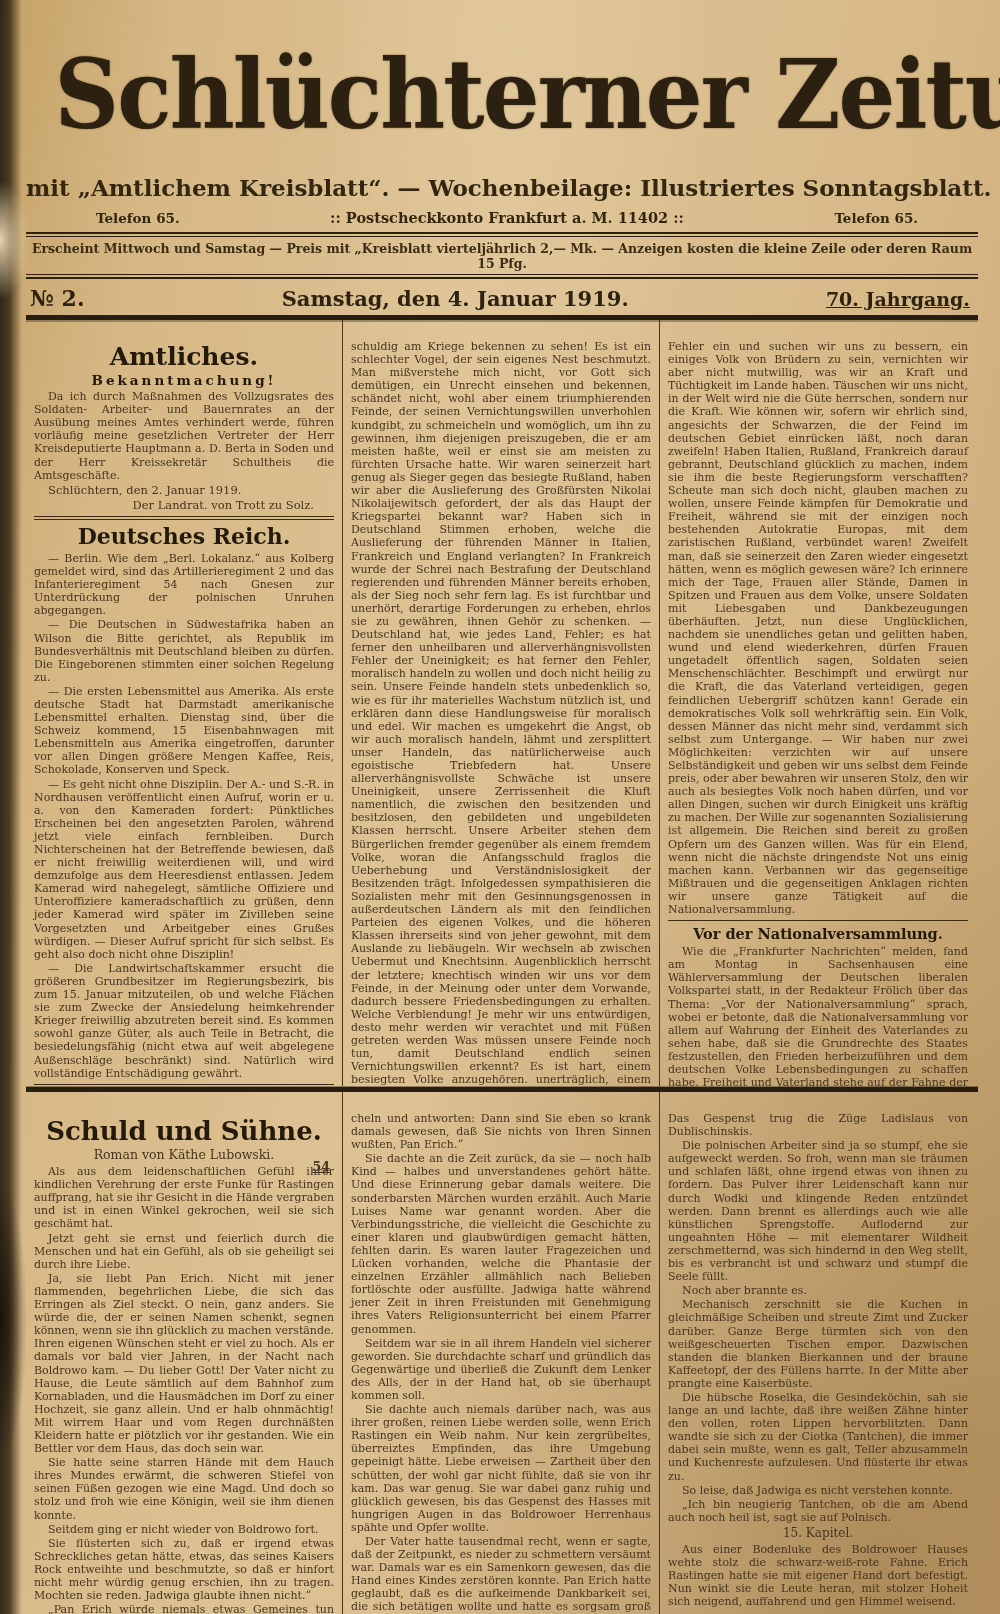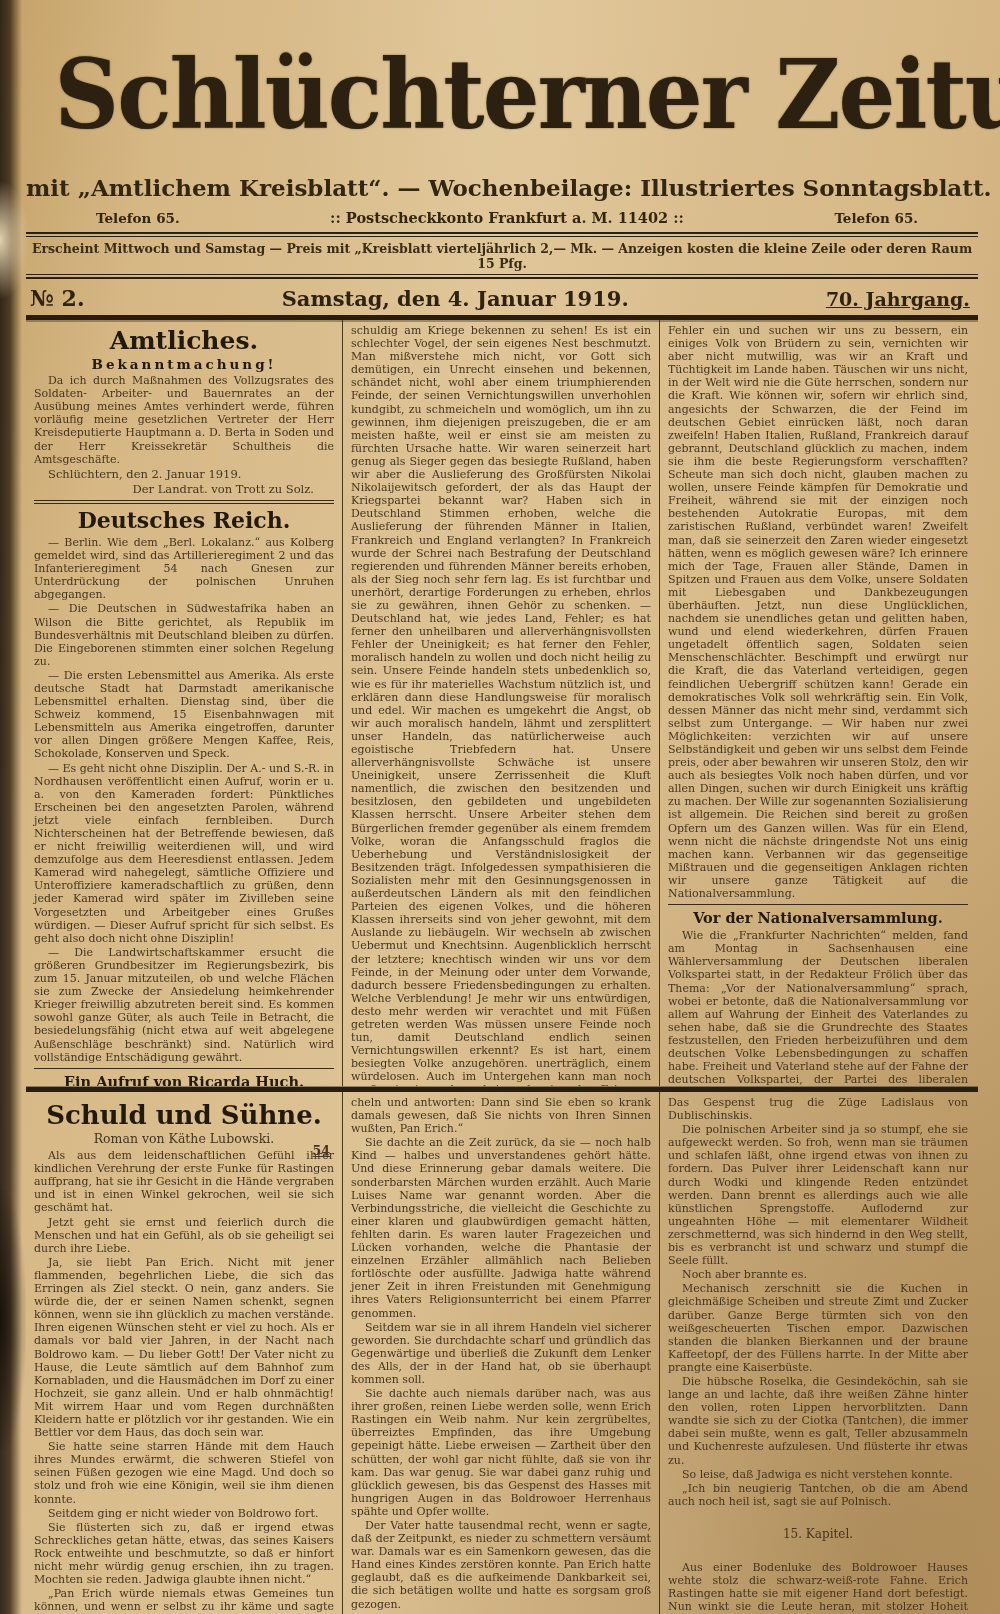--- a/index.html
+++ b/index.html
@@ -48,21 +48,21 @@
     display:flex; justify-content:space-between; align-items:baseline;
     padding:6px 8px 4px 4px;
   }
   #issue-no { font-weight:bold; font-size:22px; color:#2e2210; }
   #issue-date { font-weight:bold; font-size:21px; color:#2e2210; }
   #issue-vol { font-weight:bold; font-size:19px; color:#2e2210;text-decoration:underline; }
   #top-heavy-rule { height:5px; background:#281d0e; box-shadow:0 2px 0 rgba(40,29,14,.35); }
 
   
   .cols { display:flex; align-items:stretch; }
-  .col { overflow:hidden; padding:4px 8px 0 8px; }
+  .col { overflow:hidden; padding:20px 8px 0 8px; }
   .col.w1 { width:300px; }
   .col.w2 { width:300px; border-left:1px solid #4a3517; border-right:1px solid #4a3517; }
   .col.w3 { width:300px; }
   #top-cols { height:766px; }
   #bottom-cols { height:523px; }
 
   .body-text, .body-text p { font-size:11px; line-height:13.1px; text-align:justify; color:#453520; }
   .body-text p { margin:0 0 1px 0; text-indent:14px; }
   .body-text p.noindent { text-indent:0; }
   .sec-title { font-weight:bold; text-align:center; color:#241a0c; margin:2px 0 2px; }
@@ -74,21 +74,21 @@
   .sep-rule.dbl { border-bottom:1px solid #3a2a14; height:2px; }
   .dateline { text-indent:14px; font-size:11.5px; margin:2px 0; }
   .signature { text-align:right; padding-right:20px; font-size:11.5px; margin:1px 0 2px; }
 
   #mid-heavy-rule { height:5px; background:#281d0e; margin:1px 0 0; box-shadow:0 -1px 0 rgba(40,29,14,.4); }
 
   
   #roman-title { font-weight:bold; font-size:26px; line-height:32px; text-align:center; color:#241a0c; margin:3px 0 1px; }
   #roman-byline-row { display:flex; justify-content:center; position:relative; font-size:12.5px; margin-bottom:4px; }
   #roman-installment { position:absolute; right:4px; top:12px; font-weight:bold;text-decoration:underline; }
-  .chapter-head { text-align:center; font-size:12px; font-weight:normal; margin:20px 0; }
+  .chapter-head { text-align:center; font-size:12px; font-weight:normal; margin:3px 0; }
 </style>
 </head>
 <body>
 
 <div id="page">
   <div id="left-edge"></div>
   <div id="left-edge-blot1"></div>
   <div id="left-edge-blot2"></div>
 
   <div id="content">

